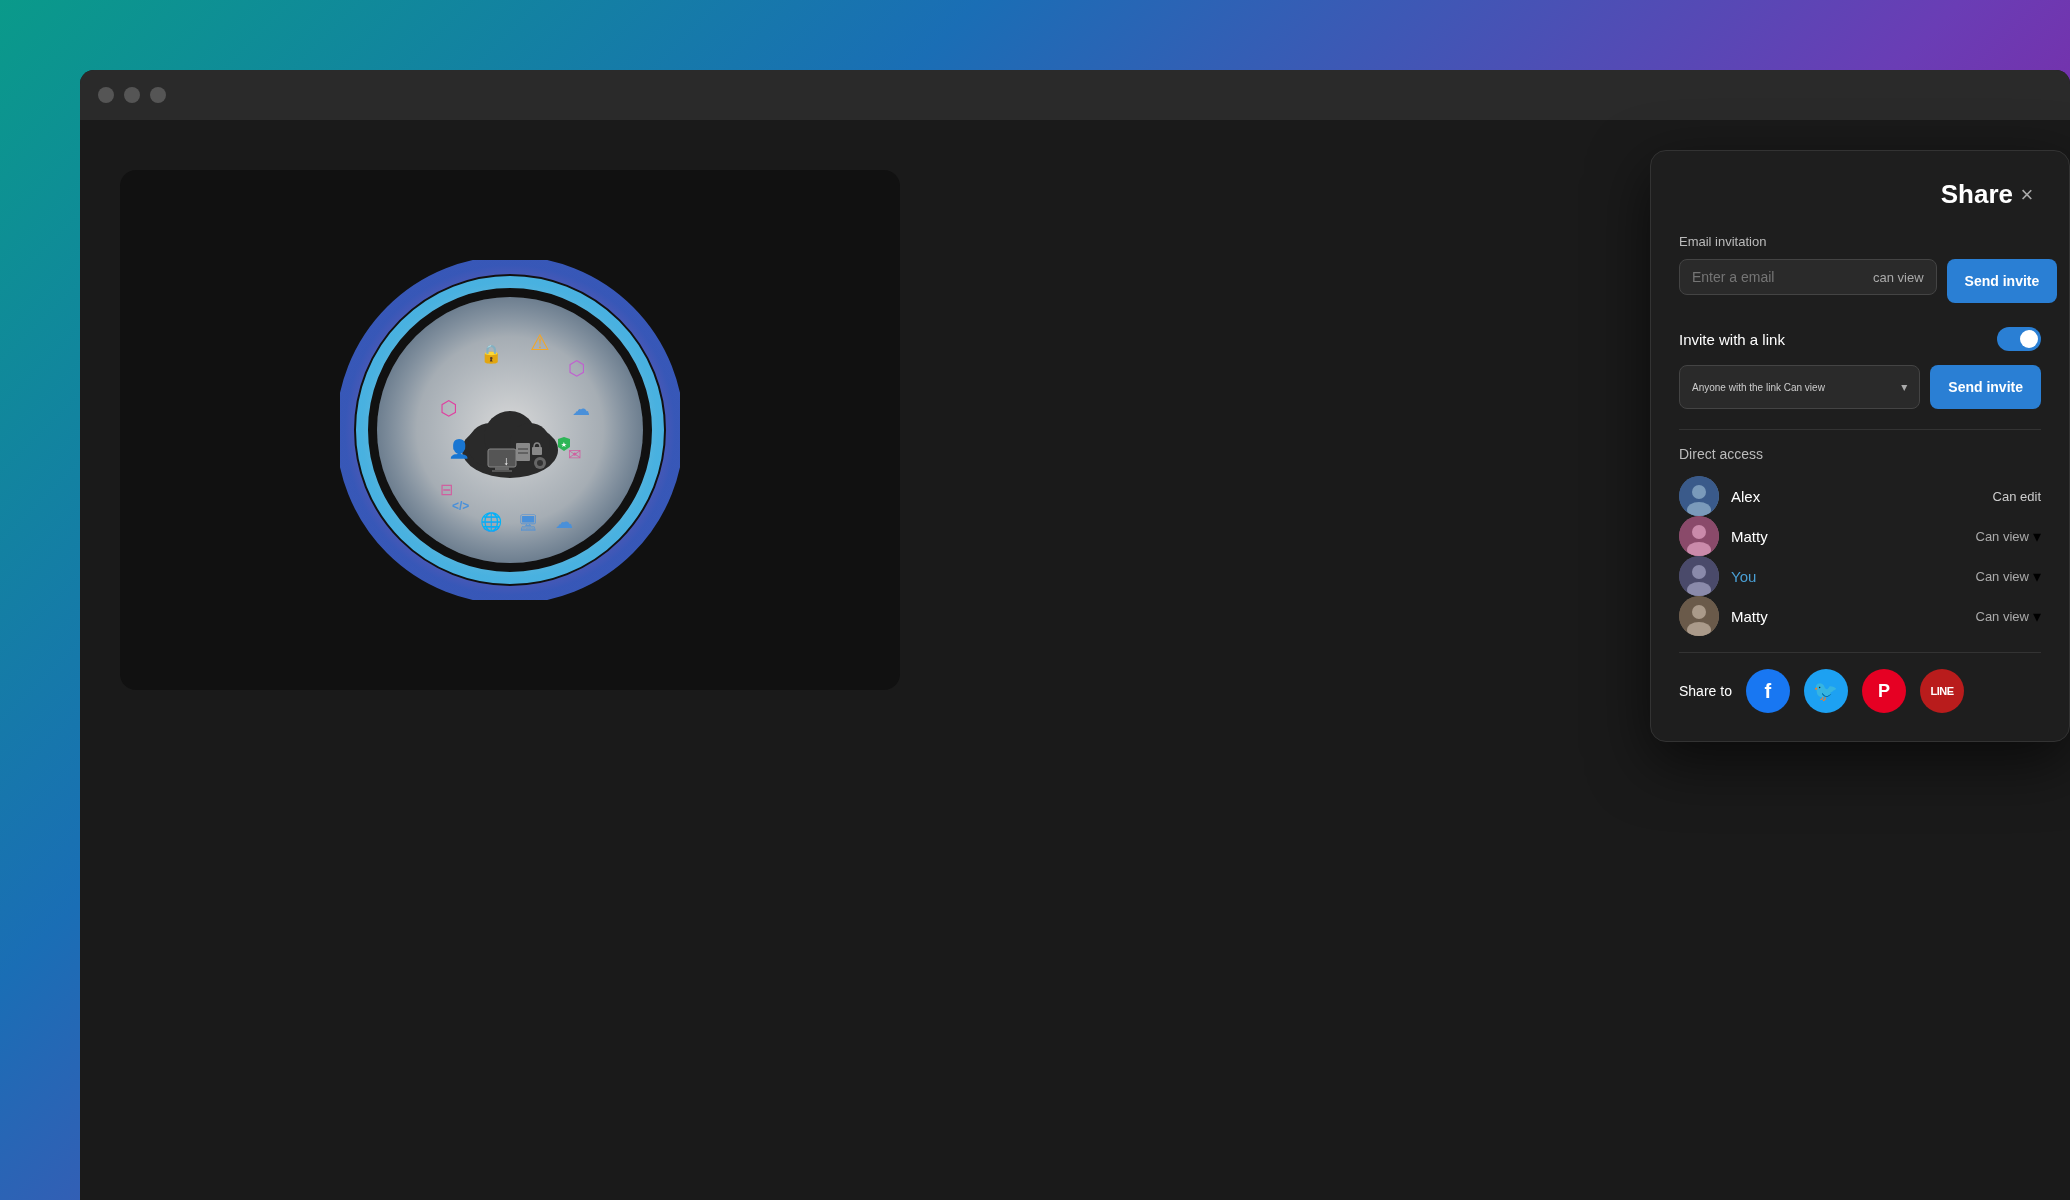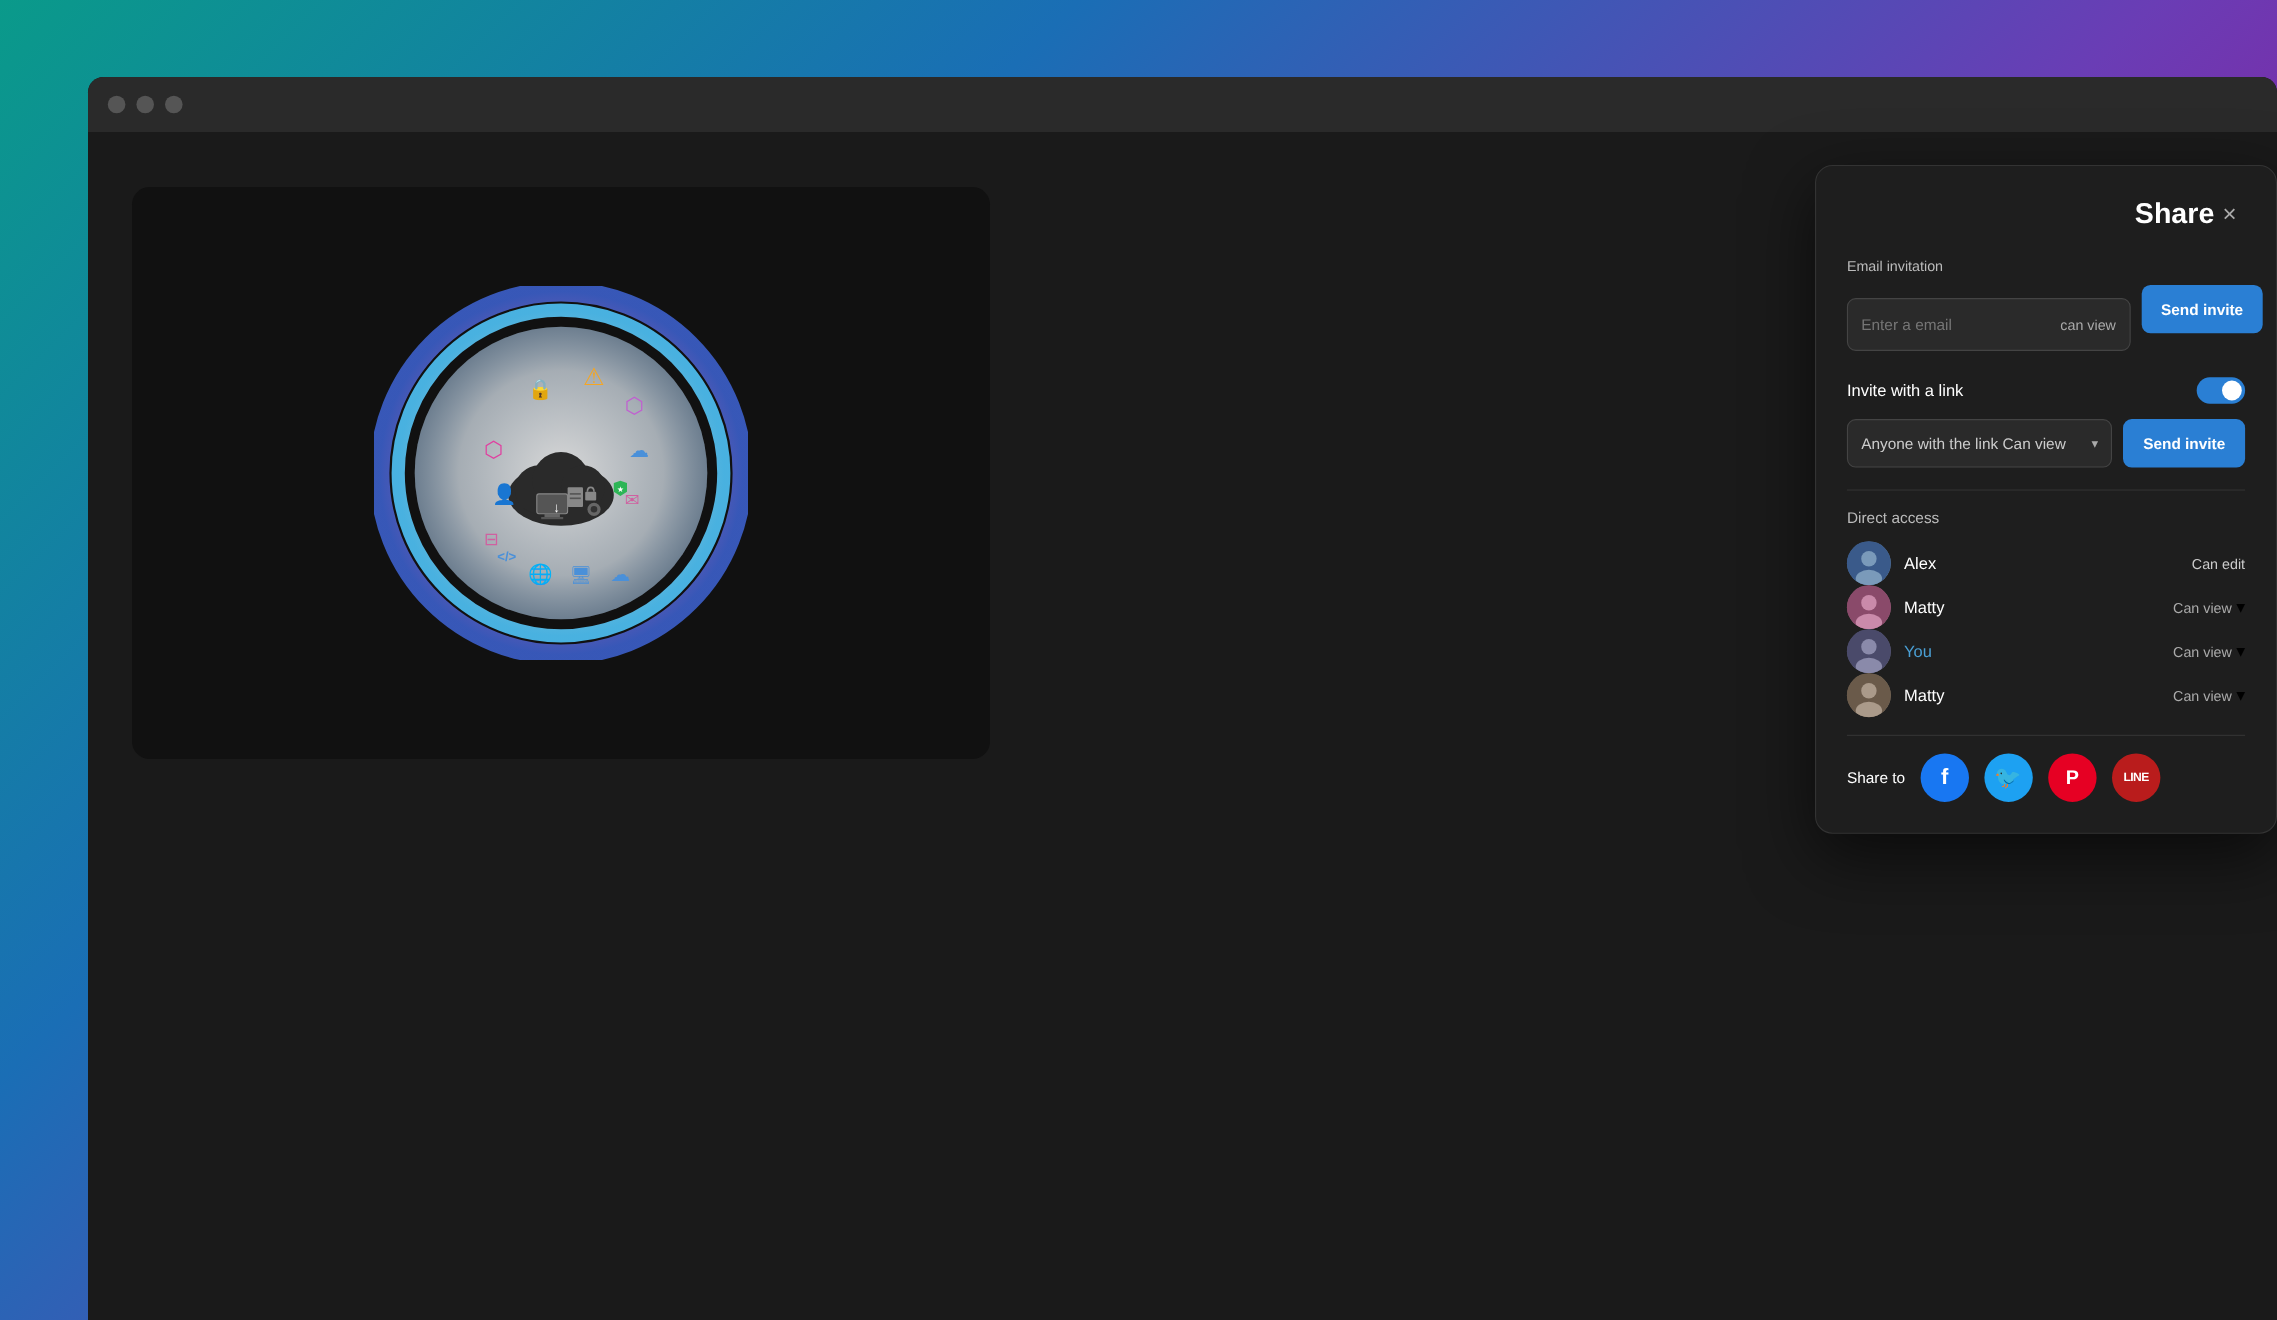--- a/index.html
+++ b/index.html
@@ -118,22 +118,21 @@
     }
 
     .email-input-wrapper {
       flex: 1;
       background: #2a2a2a;
       border: 1px solid #444;
       border-radius: 8px;
       display: flex;
       align-items: center;
       padding: 0 12px;
-      height: 48px;
-      margin-top: 12px;
+      height: 36px;
     }
 
     .email-input {
       flex: 1;
       background: none;
       border: none;
       color: #ccc;
       font-size: 14px;
       outline: none;
     }
@@ -204,21 +203,21 @@
       align-items: center;
       padding: 0 12px;
       height: 44px;
     }
 
     .link-select {
       flex: 1;
       background: none;
       border: none;
       color: #ccc;
-      font-size: 14px;
+      font-size: 10px;
       outline: none;
       cursor: pointer;
       appearance: none;
     }
 
     .chevron-icon {
       color: #aaa;
       font-size: 12px;
     }
 

